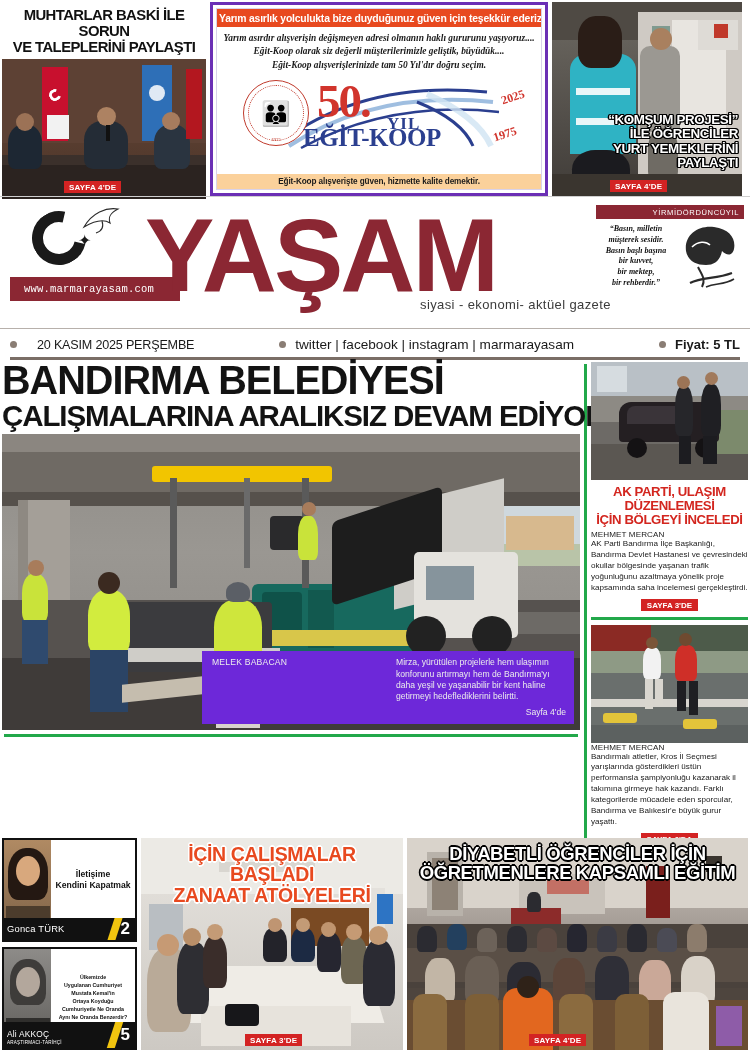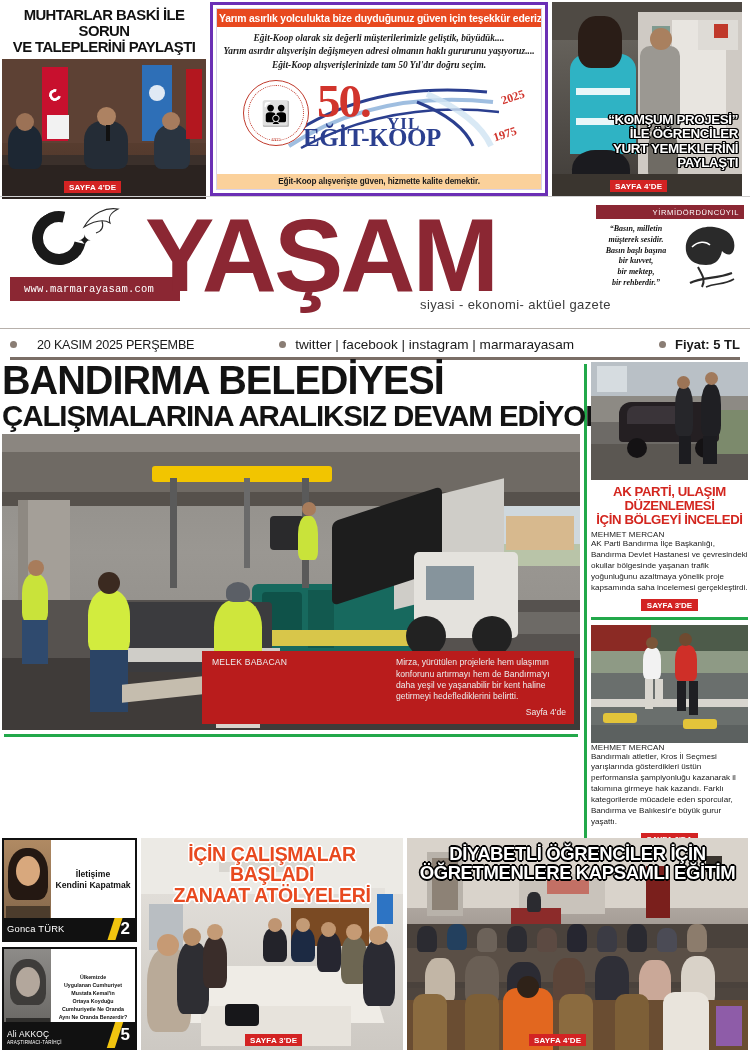--- a/index.html
+++ b/index.html
@@ -181,21 +181,21 @@
     font-size:40px; line-height:0.94; white-space:nowrap;
     transform:scaleX(0.99); transform-origin:left center;
   }
   .lead-h2 {
     font-weight:bold; color:#131313; letter-spacing:-1.1px;
     font-size:29.5px; line-height:1.0; white-space:nowrap; margin-top:1px;
   }
   .lead-photo { height:296px; margin-top:4px; position:relative; overflow:hidden; }
   .capbox {
     position:absolute; left:200px; right:6px; bottom:6px;
-    background:#b91c1c; color:#ececec; display:flex; gap:14px;
+    background:#6d28d9; color:#ececec; display:flex; gap:14px;
     padding:6px 8px 6px 10px;
   }
   .capcol { flex:1; font-size:8.6px; line-height:1.32; }
   .capname { letter-spacing:0.2px; }
   .capsayfa { text-align:right; margin-top:4px; }
 
   .hrule-green { height:3px; background:#22a84a; margin:4px 2px 0 2px; }
 
   
   .rs-photo { height:118px; position:relative; overflow:hidden; }
@@ -301,22 +301,22 @@
         <div class="band" style="right:4px;top:10px;width:16px;height:70px;background:#b3171f;"></div>
         <div class="sayfa" style="left:62px;bottom:6px;">SAYFA 4'DE</div>
       </div>
     </div>
 
     <div class="ad">
       <div class="ad-inner">
         <div class="ad-banner">Yarım asırlık yolculukta bize duyduğunuz güven için teşekkür ederiz...</div>
         <div class="ad-body">
           <div class="ad-lines">
+            <div>Yarım asırdır alışverişin değişmeyen adresi olmanın haklı gururunu yaşıyoruz....</div>
             <div>Eğit-Koop olarak siz değerli müşterilerimizle geliştik, büyüdük....</div>
-            <div>Yarım asırdır alışverişin değişmeyen adresi olmanın haklı gururunu yaşıyoruz....</div>
             <div>Eğit-Koop alışverişlerinizde tam 50 Yıl'dır doğru seçim.</div>
           </div>
           <div class="ad-logo">
             <svg class="swoosh" viewBox="0 0 250 74">
               <path d="M4 66 C60 24 130 8 210 16" stroke="#2b3f8f" stroke-width="3" fill="none"></path>
               <path d="M12 70 C70 32 140 18 216 26" stroke="#7fa8d6" stroke-width="4" fill="none" opacity=".75"></path>
               <path d="M24 72 C84 40 150 28 222 36" stroke="#2b3f8f" stroke-width="2.5" fill="none"></path>
               <path d="M140 26 C175 40 190 56 196 70" stroke="#2b3f8f" stroke-width="3" fill="none"></path>
               <path d="M150 18 C186 34 206 52 214 70" stroke="#cfe4f3" stroke-width="6" fill="none" opacity=".8"></path>
             </svg>

